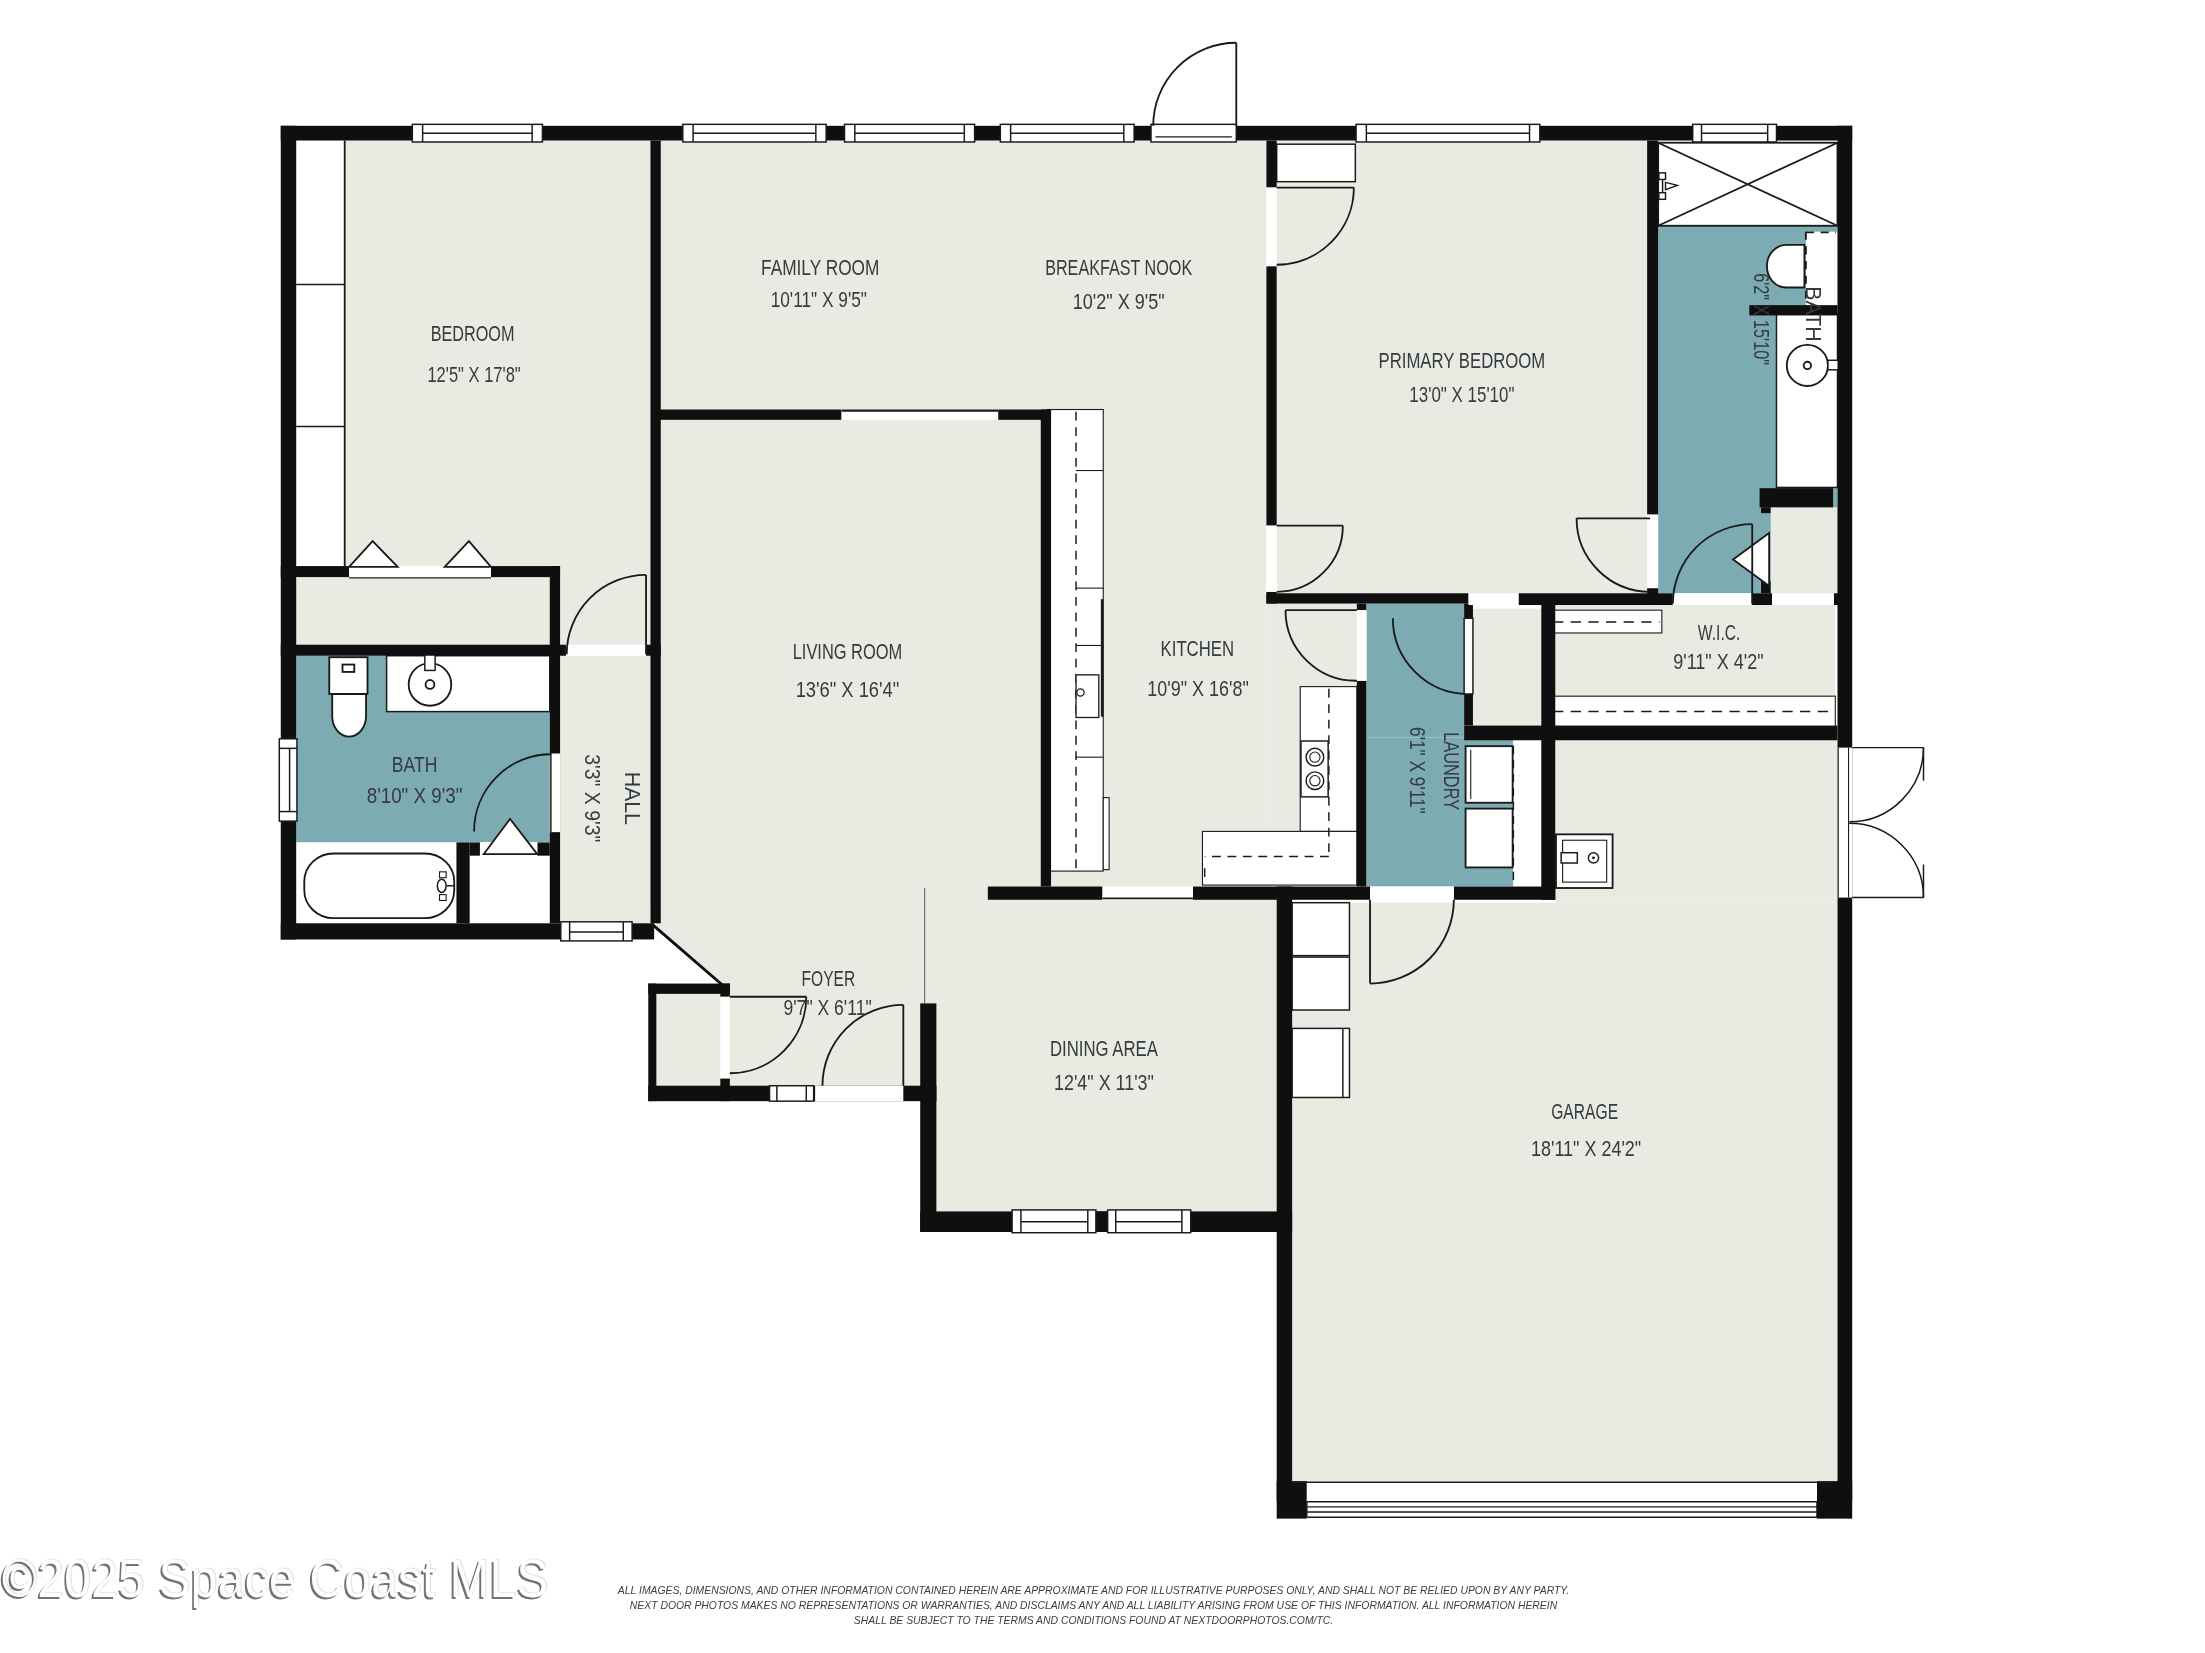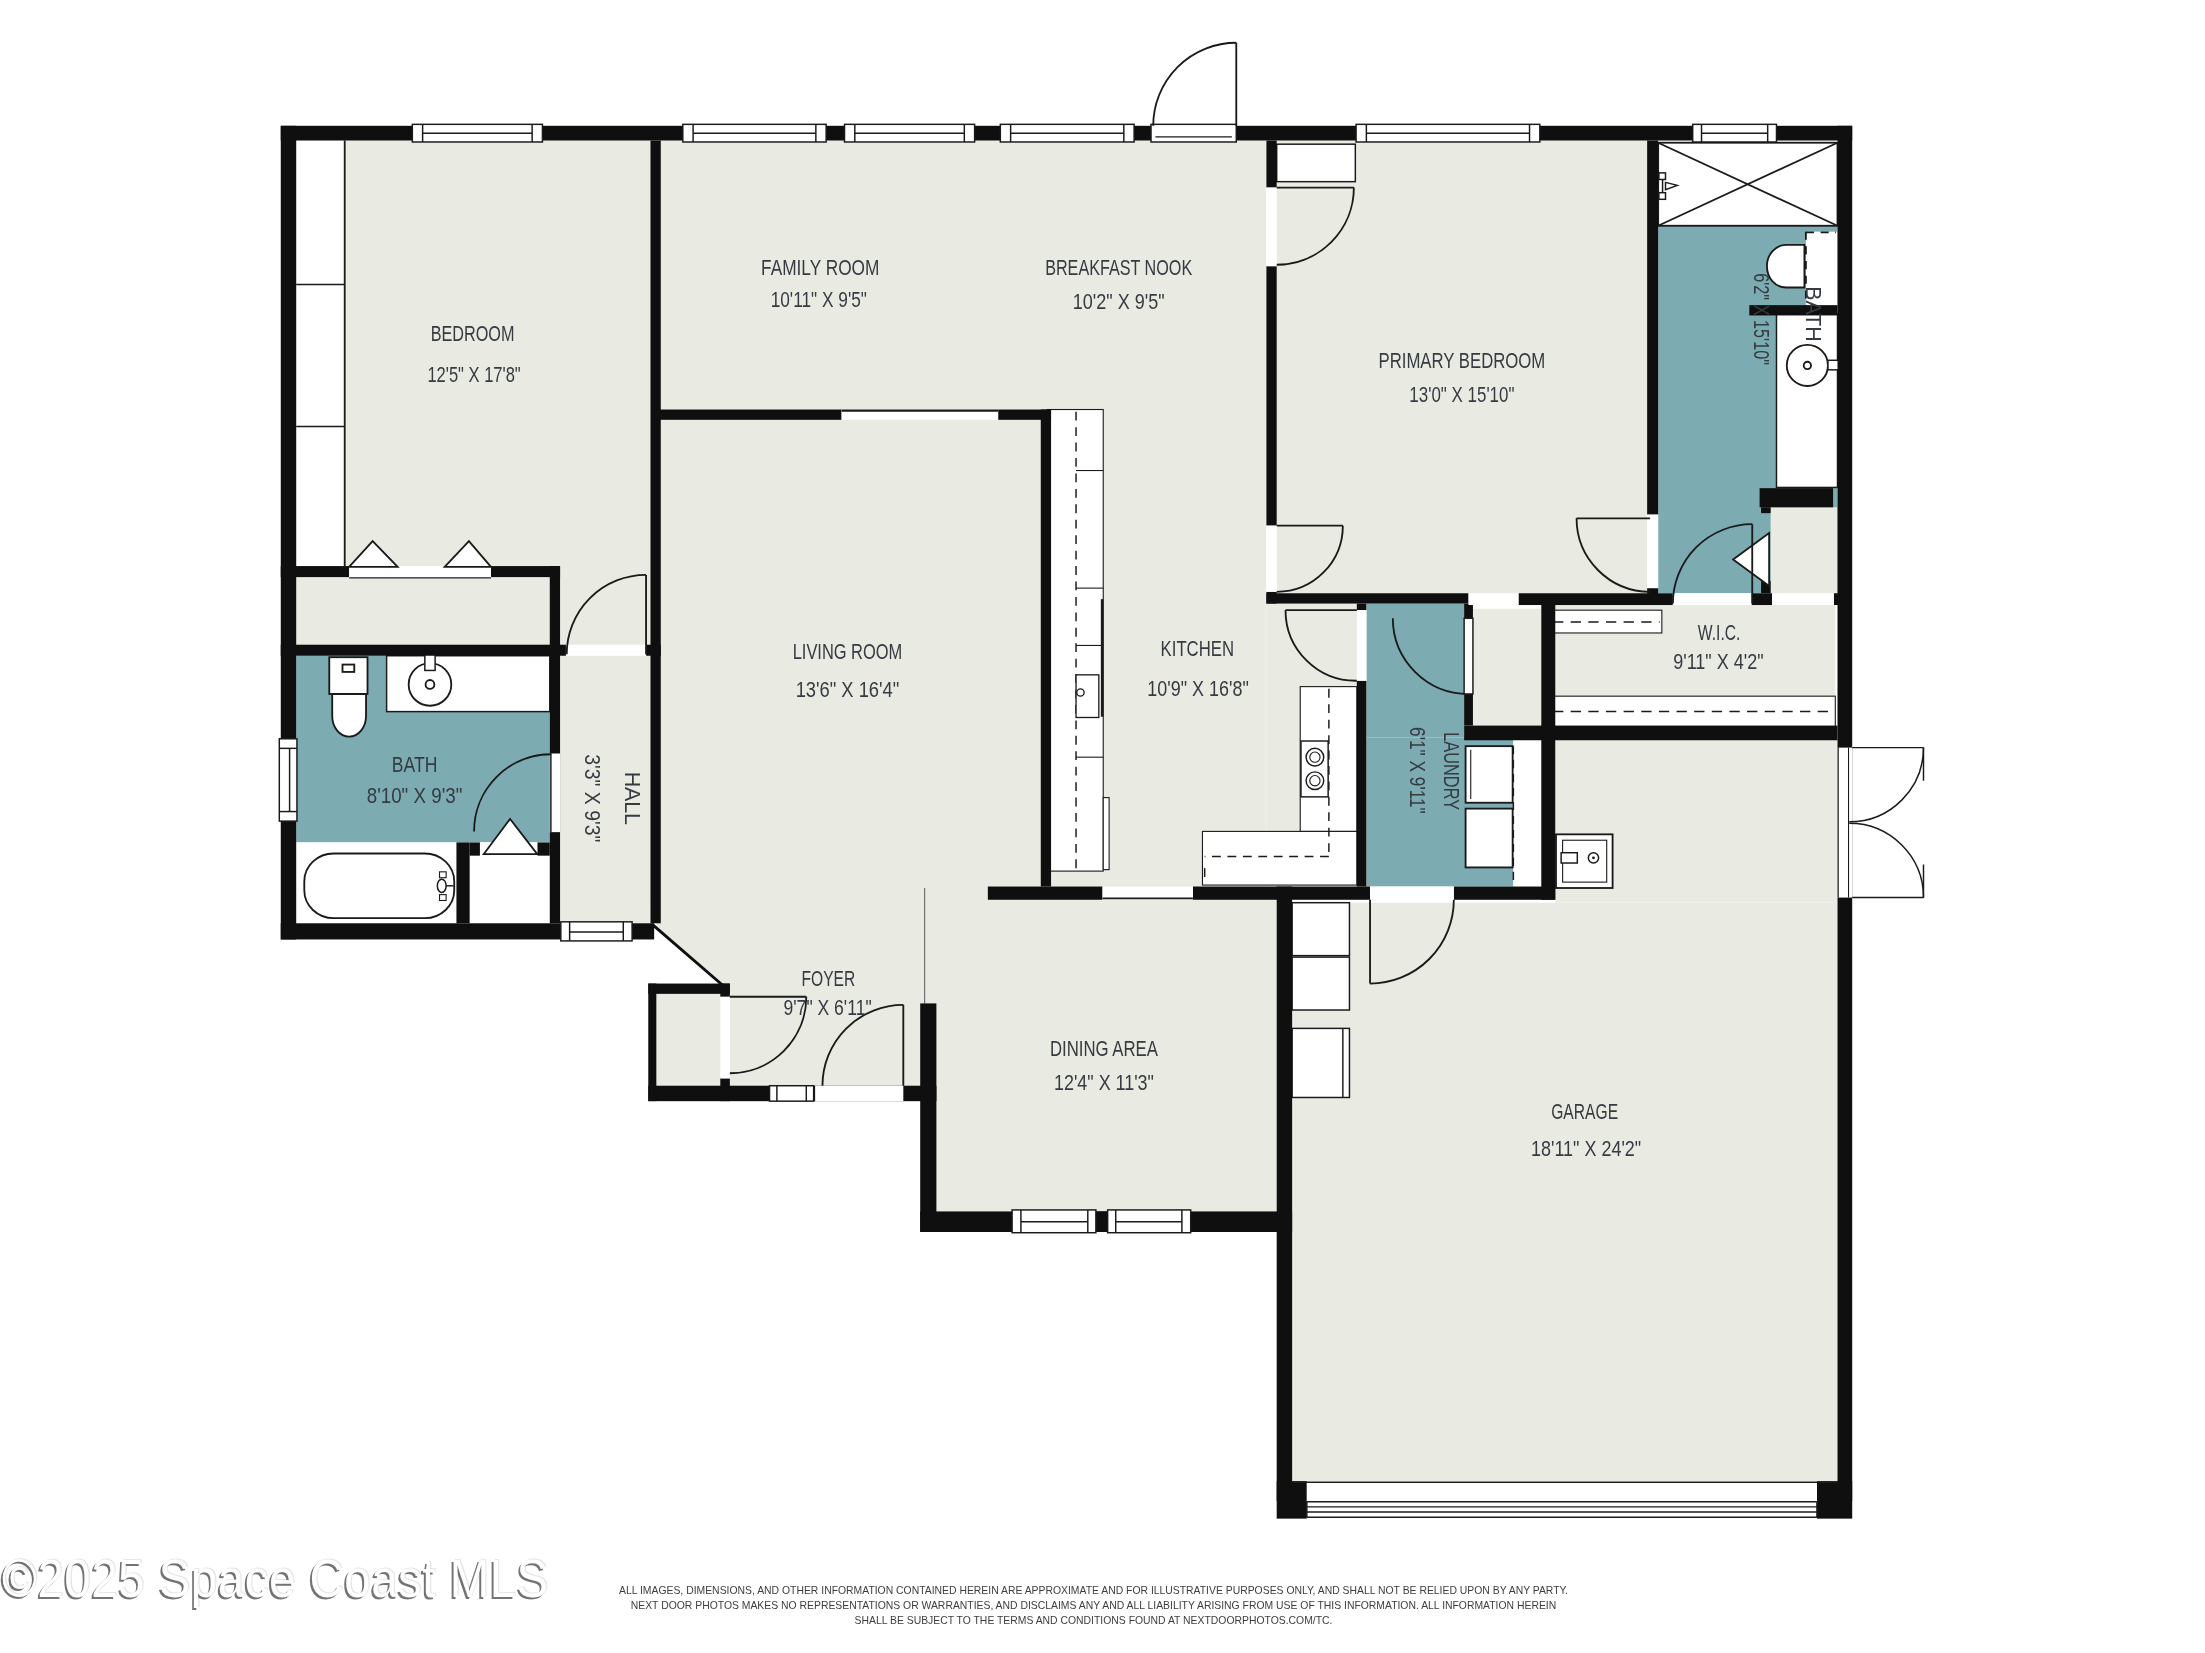--- a/index.html
+++ b/index.html
@@ -1,20 +1,20 @@
 <!DOCTYPE html>
 <html style="font-size:11.8px"><head>
 <meta charset="utf-8">
 <style>
   html,body{margin:0;padding:0;background:#ffffff;}
   #page{position:relative;width:2205px;height:1654px;background:#ffffff;overflow:hidden;font-family:"Liberation Sans", sans-serif;}
   #wm{position:absolute;left:1.5px;top:1547px;font-size:54px;letter-spacing:0.7px;color:#ffffff;
       text-shadow:-2.2px 2.2px 0.7px rgba(90,90,90,0.85), 1.5px -1.5px 0.7px rgba(215,215,215,0.6);
       white-space:nowrap;transform:scaleX(0.875);transform-origin:left top;}
-  #disc{position:absolute;left:0;top:1583px;width:2187px;text-align:center;font-size:10.4px;line-height:15px;color:#3d3d3d;}
+  #disc{position:absolute;left:0;top:1583px;width:2187px;text-align:center;font-size:10.4px;line-height:15px;color:#3d3d3d;font-style:italic;}
 </style>
 </head>
 <body>
 <div id="page">
 <svg width="2205" height="1654" viewBox="0 0 3000 2250">
 
 <g id="floors">
 
   <rect x="403" y="191" width="482" height="701" fill="#e9eae2"></rect>
 

